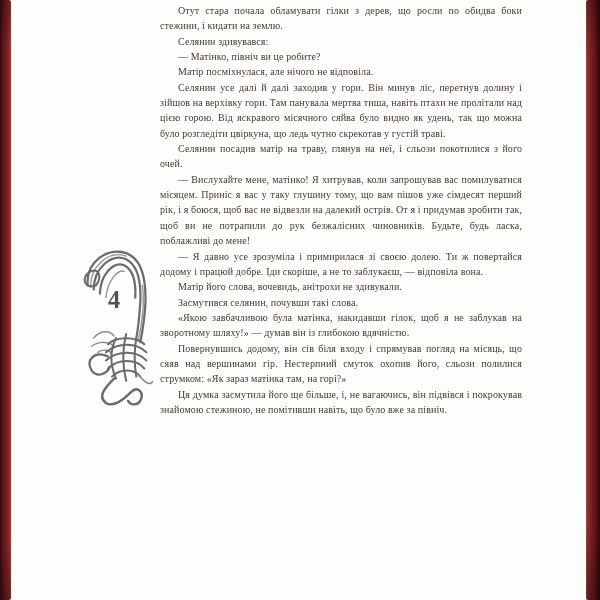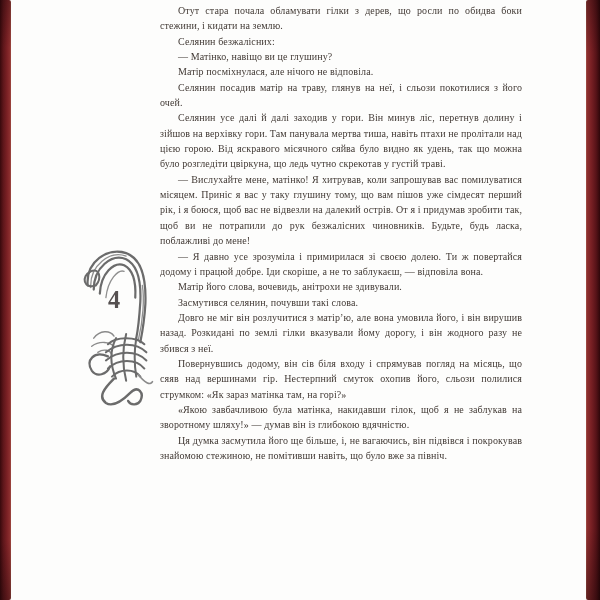--- a/index.html
+++ b/index.html
@@ -111,28 +111,27 @@
 
       <path d="M40,132 C30,142 24,150 32,156 C40,161 50,152 56,146 C64,138 70,146 66,154 C63,159 56,158 54,154" stroke="#6b6b6b" stroke-width="2.4"></path>
       <path d="M64,128 C70,136 76,139 78,135" stroke="#8a8a8a" stroke-width="1.6"></path>
 
       <text x="40" y="62" text-anchor="middle" font-family="Liberation Serif, serif" font-size="24" font-weight="bold" fill="#555050" stroke="none">4</text>
     </svg>
   </figure>
 
   <main class="text-block">
       <p>Отут стара почала обламувати гілки з дерев, що росли по обидва боки стежини, і кидати на землю.</p>
-      <p>Селянин безжалісних:</p>
-      <p>— Матінко, навіщо ви це глушину?</p>
+      <p>Селянин здивувався:</p>
+      <p>— Матінко, північ ви це робите?</p>
       <p>Матір посміхнулася, але нічого не відповіла.</p>
+      <p>Селянин усе далі й далі заходив у гори. Він минув ліс, перетнув долину і зійшов на верхівку гори. Там панувала мертва тиша, навіть птахи не пролітали над цією горою. Від яскравого місячного сяйва було видно як удень, так що можна було розгледіти цвіркуна, що ледь чутно скрекотав у густій траві.</p>
       <p>Селянин посадив матір на траву, глянув на неї, і сльози покотилися з його очей.</p>
-      <p>Селянин усе далі й далі заходив у гори. Він минув ліс, перетнув долину і зійшов на верхівку гори. Там панувала мертва тиша, навіть птахи не пролітали над цією горою. Від яскравого місячного сяйва було видно як удень, так що можна було розгледіти цвіркуна, що ледь чутно скрекотав у густій траві.</p>
       <p>— Вислухайте мене, матінко! Я хитрував, коли запрошував вас помилуватися місяцем. Приніс я вас у таку глушину тому, що вам пішов уже сімдесят перший рік, і я боюся, щоб вас не відвезли на далекий острів. От я і придумав зробити так, щоб ви не потрапили до рук безжалісних чиновників. Будьте, будь ласка, поблажливі до мене!</p>
       <p>— Я давно усе зрозуміла і примирилася зі своєю долею. Ти ж повертайся додому і працюй добре. Іди скоріше, а не то заблукаєш, — відповіла вона.</p>
       <p>Матір його слова, вочевидь, анітрохи не здивували.</p>
       <p>Засмутився селянин, почувши такі слова.</p>
-      <p>Довго не міг він розлучитися з матір’ю, але вона умовила його, і він вирушив назад. Розкидані по землі гілки вказували йому дорогу, і він жодного разу не збився з неї.</p>
+      <p>«Якою завбачливою була матінка, накидавши гілок, щоб я не заблукав на зворотному шляху!» — думав він із глибокою вдячністю.</p>
       <p>Повернувшись додому, він сів біля входу і спрямував погляд на місяць, що сяяв над вершинами гір. Нестерпний смуток охопив його, сльози полилися струмком: «Як зараз матінка там, на горі?»</p>
-      <p>«Якою завбачливою була матінка, накидавши гілок, щоб я не заблукав на зворотному шляху!» — думав він із глибокою вдячністю.</p>
       <p>Ця думка засмутила його ще більше, і, не вагаючись, він підвівся і покрокував знайомою стежиною, не помітивши навіть, що було вже за північ.</p>
     </main>
 
 </div>
 
 </body></html>

